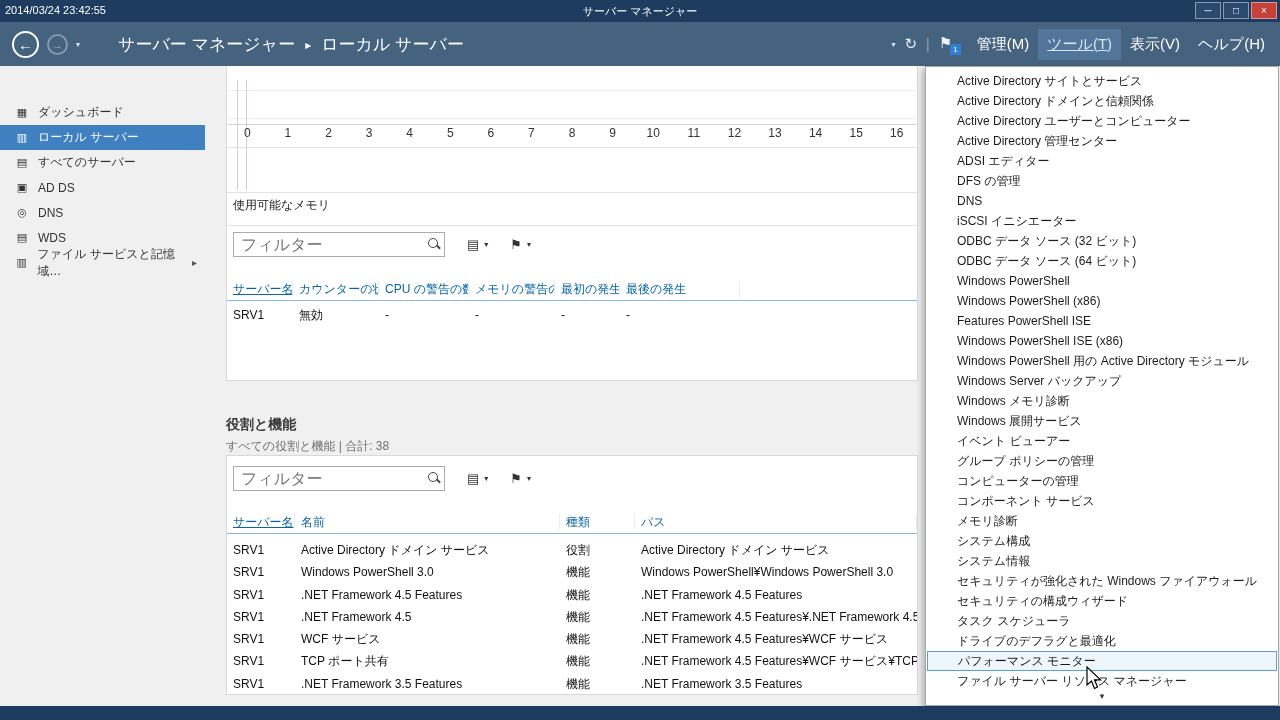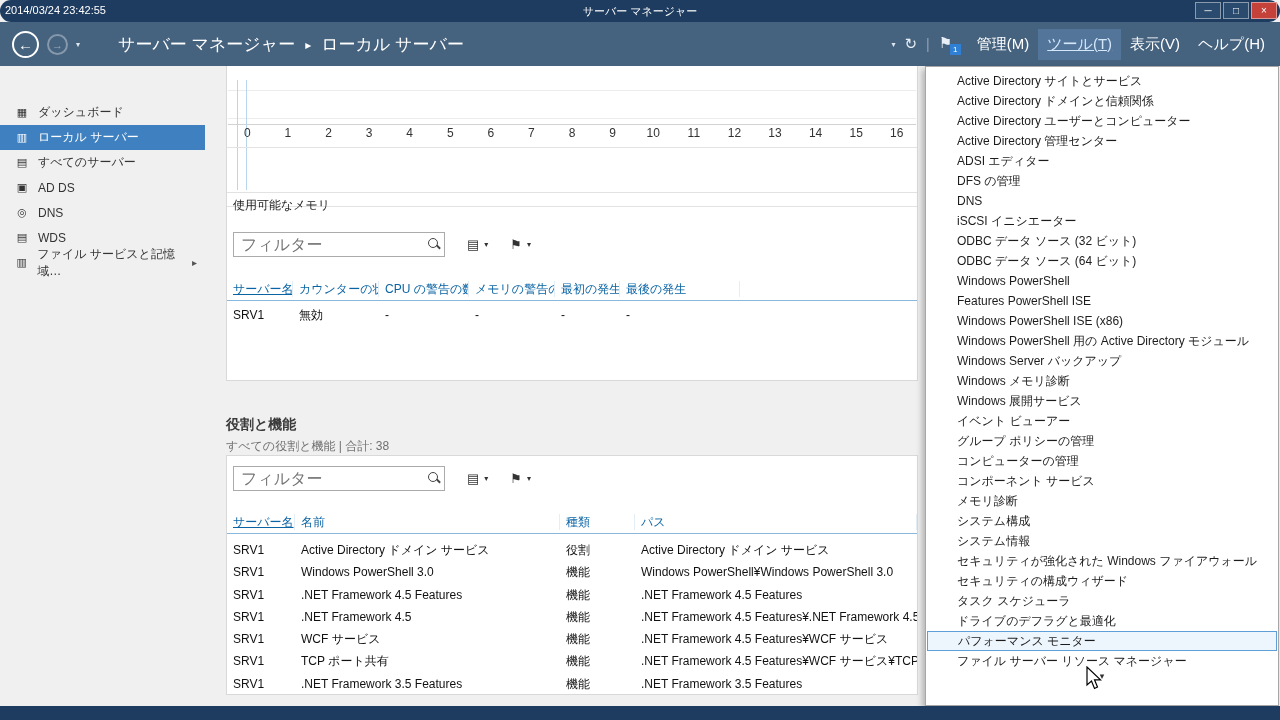--- a/index.html
+++ b/index.html
@@ -1,20 +1,20 @@
 <!DOCTYPE html>
 <html><head>
 <meta charset="utf-8">
 <style>
   html,body{margin:0;padding:0;}
   body{font-family:"Liberation Sans","DejaVu Sans",sans-serif;}
   .screen{position:relative;width:1280px;height:720px;overflow:hidden;background:#f0f0f0;}
 
   
-  .titlebar{position:absolute;left:0;top:0;width:1280px;height:22px;background:#1e3c5f;color:#fff;font-size:11px;border-radius:11px;}
+  .titlebar{position:absolute;left:0;top:0;width:1280px;height:22px;background:#1e3c5f;color:#fff;font-size:11px;}
   .tb-time{position:absolute;left:5px;top:4px;}
   .tb-title{position:absolute;left:0;top:4px;width:100%;text-align:center;pointer-events:none;}
   .win-btns{position:absolute;right:3px;top:2px;display:flex;gap:2px;}
   .win-btn{width:26px;height:17px;line-height:16px;text-align:center;font-size:10px;color:#fff;background:#2a4a6e;border:1px solid rgba(255,255,255,0.45);box-sizing:border-box;cursor:default;}
   .win-btn.close{background:#c4423a;}
 
   
   .navbar{position:absolute;left:0;top:22px;width:1280px;height:44px;background:#45627e;color:#fff;}
   .nav-left{position:absolute;left:12px;top:0;height:44px;display:flex;align-items:center;gap:8px;}
   .back-btn{width:27px;height:27px;border:2px solid #fff;border-radius:50%;text-align:center;line-height:24px;font-size:15px;color:#fff;box-sizing:border-box;}
@@ -46,21 +46,21 @@
   .panel-perf{left:226px;top:66px;width:692px;height:315px;border-top:none;}
   .panel-roles{left:226px;top:455px;width:692px;height:240px;overflow:hidden;}
 
   
   .grid-h{position:absolute;left:1px;right:1px;height:1px;background:#ececec;}
   .axis-line{position:absolute;left:1px;right:1px;height:1px;background:#d2d2d2;}
   .vline{position:absolute;width:1px;background:#b9d7ec;top:14px;height:110px;}
   .ticks{position:absolute;top:60px;left:0;display:flex;}
   .tick{width:40.6px;text-align:center;font-size:12px;color:#333;}
   .sep1{position:absolute;top:81px;left:0;right:0;height:1px;background:#e3e3e3;}
-  .memory-row{position:absolute;top:126px;left:0;right:0;height:15px;line-height:25px;border-top:1px solid #e2e2e2;border-bottom:1px solid #e2e2e2;padding-left:6px;font-size:12px;color:#222;box-sizing:border-box;}
+  .memory-row{position:absolute;top:126px;left:0;right:0;height:34px;line-height:25px;border-top:1px solid #e2e2e2;border-bottom:1px solid #e2e2e2;padding-left:6px;font-size:12px;color:#222;box-sizing:border-box;}
 
   
   .filter-row{position:absolute;left:6px;display:flex;align-items:center;}
   .panel-perf .filter-row{top:166px;}
   .panel-roles .filter-row{top:10px;}
   .filter-box{position:relative;width:212px;}
   .filter-input{width:212px;height:25px;border:1px solid #ababab;box-sizing:border-box;font-size:16px;padding:0 24px 0 7px;font-family:inherit;color:#333;}
   .search-icon{position:absolute;right:7px;top:6px;width:8px;height:8px;border:1.5px solid #444;border-radius:50%;}
   .search-icon::after{content:"";position:absolute;left:7px;top:7px;width:5px;height:1.5px;background:#444;transform:rotate(45deg);}
   .filter-btn{display:flex;align-items:center;gap:5px;margin-left:22px;color:#333;font-size:13px;}
@@ -348,20 +348,23 @@
       <div class="menu-item">
         <span>ODBC データ ソース (32 ビット)</span>
       </div>
       <div class="menu-item">
         <span>ODBC データ ソース (64 ビット)</span>
       </div>
       <div class="menu-item">
         <span>Windows PowerShell</span>
       </div>
       <div class="menu-item">
+        <span>Windows PowerShell (x86)</span>
+      </div>
+      <div class="menu-item">
         <span>Features PowerShell ISE</span>
       </div>
       <div class="menu-item">
         <span>Windows PowerShell ISE (x86)</span>
       </div>
       <div class="menu-item">
         <span>Windows PowerShell 用の Active Directory モジュール</span>
       </div>
       <div class="menu-item">
         <span>Windows Server バックアップ</span>

